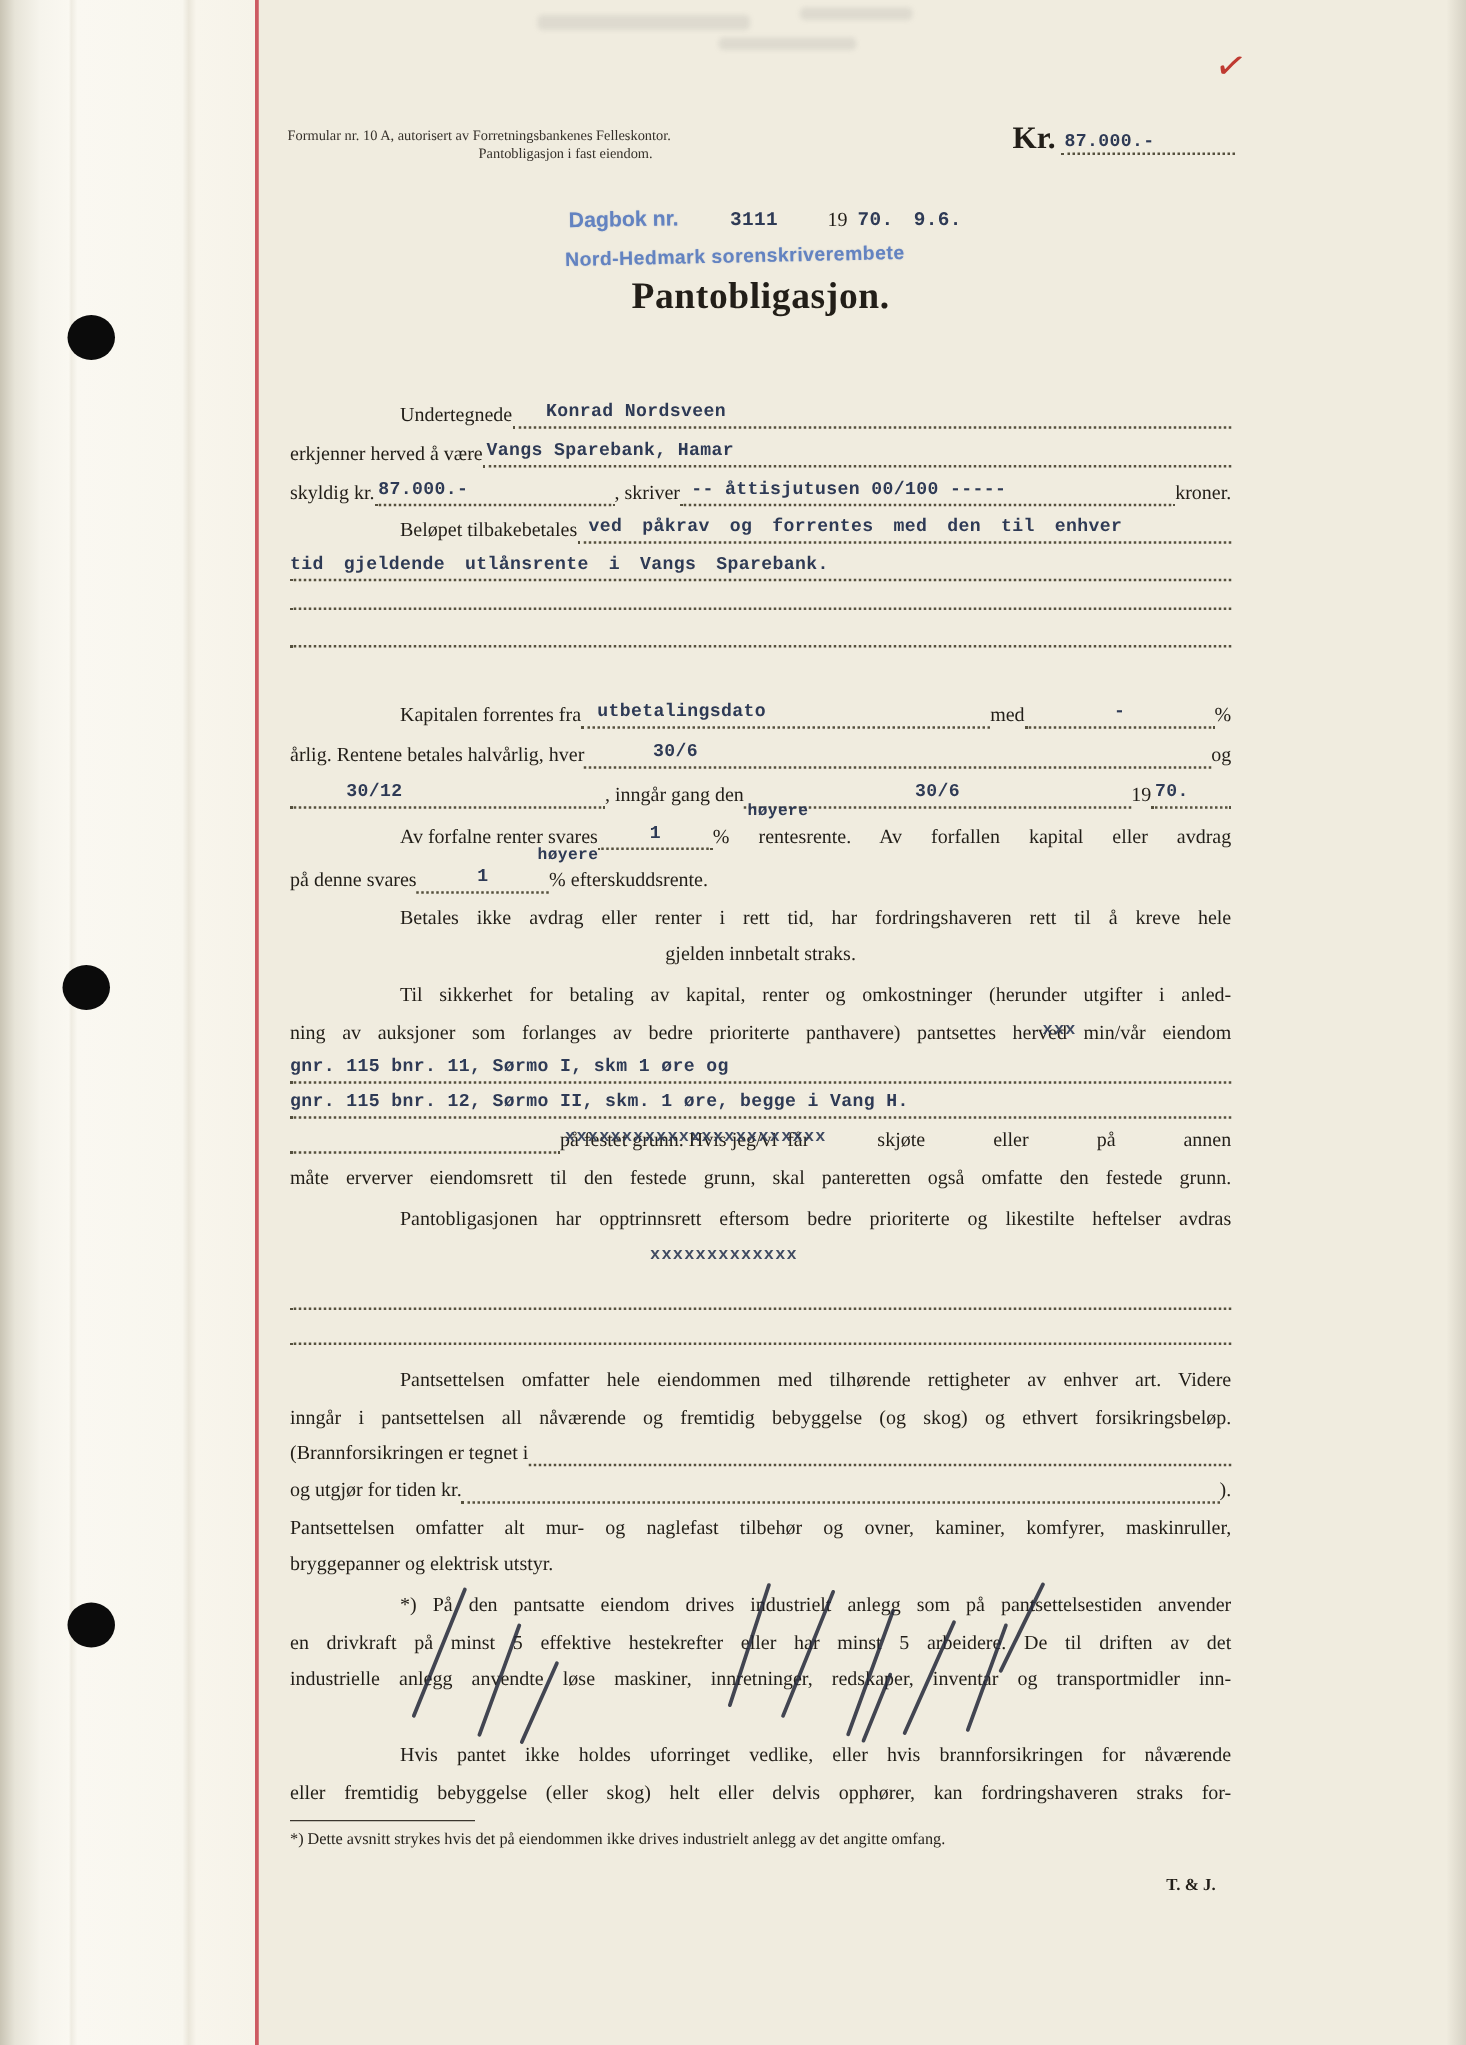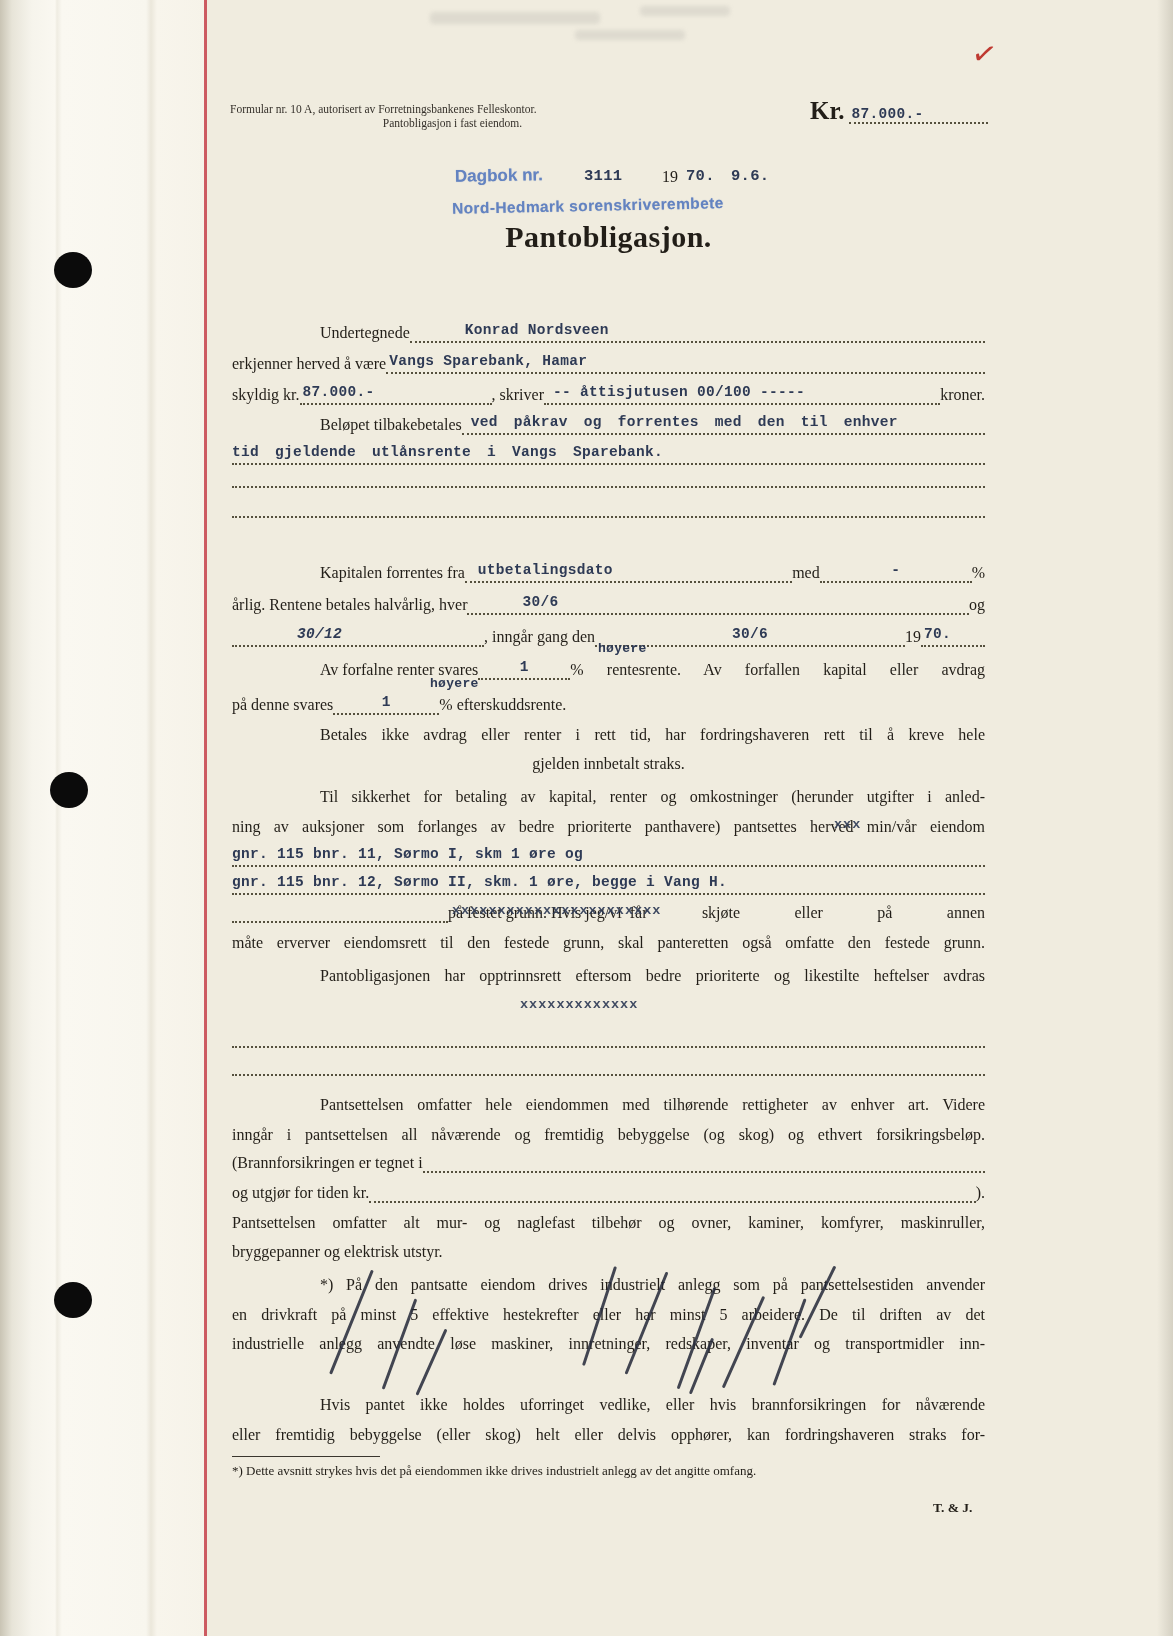--- a/index.html
+++ b/index.html
@@ -87,21 +87,21 @@
   <span class="abs typed t15" style="left:584px; top:167px;">3111</span>
   <span class="abs" style="left:662px; top:168px; font-size:16px;">19</span>
   <span class="abs typed t15" style="left:686px; top:167px;">70.</span>
   <span class="abs typed t15" style="left:731px; top:167px;">9.6.</span>
   <span class="abs blue stamp-office">Nord-Hedmark sorenskriverembete</span>
 
   <div class="title">Pantobligasjon.</div>
 
   <div class="line fl ind" style="top:318px;">
     <span class="lab">Undertegnede</span>
-    <span class="fill"><span class="typed" style="margin-left:52px;">Konrad Nordsveen</span></span>
+    <span class="fill"><span class="typed" style="margin-left:24px;">Konrad Nordsveen</span></span>
   </div>
 
   <div class="line fl" style="top:349px;">
     <span class="lab">erkjenner herved å være</span>
     <span class="fill"><span class="typed" style="">Vangs Sparebank, Hamar</span></span>
   </div>
 
   <div class="line fl" style="top:380px;">
     <span class="lab">skyldig kr.</span>
     <span class="fill" style="flex:0 0 192px;"><span class="typed">87.000.-</span></span>
@@ -130,21 +130,21 @@
     <span class="lab">%</span>
   </div>
 
   <div class="line fl" style="top:590px;">
     <span class="lab">årlig.  Rentene betales halvårlig, hver</span>
     <span class="fill"><span class="typed" style="margin-left:52px;">30/6</span></span>
     <span class="lab">og</span>
   </div>
 
   <div class="line fl" style="top:622px;">
-    <span class="fill" style="flex:0 0 252px;"><span class="typed" style="margin-left:62px;font-style:italic;">30/12</span></span>
+    <span class="fill" style="flex:0 0 252px;"><span class="typed" style="margin-left:42px;">30/12</span></span>
     <span class="lab">, inngår gang den</span>
     <span class="fill center"><span class="typed">30/6</span></span>
     <span class="lab">19</span>
     <span class="fill" style="flex:0 0 64px;"><span class="typed">70.</span></span>
   </div>
 
   <div class="line fl ind" style="top:655px;">
     <span class="lab">Av forfalne renter svares</span>
     <span class="fill center" style="flex:0 0 92px;"><span class="typed">1</span></span>
     <span class="stretch">% rentesrente.  Av forfallen kapital eller avdrag</span>

